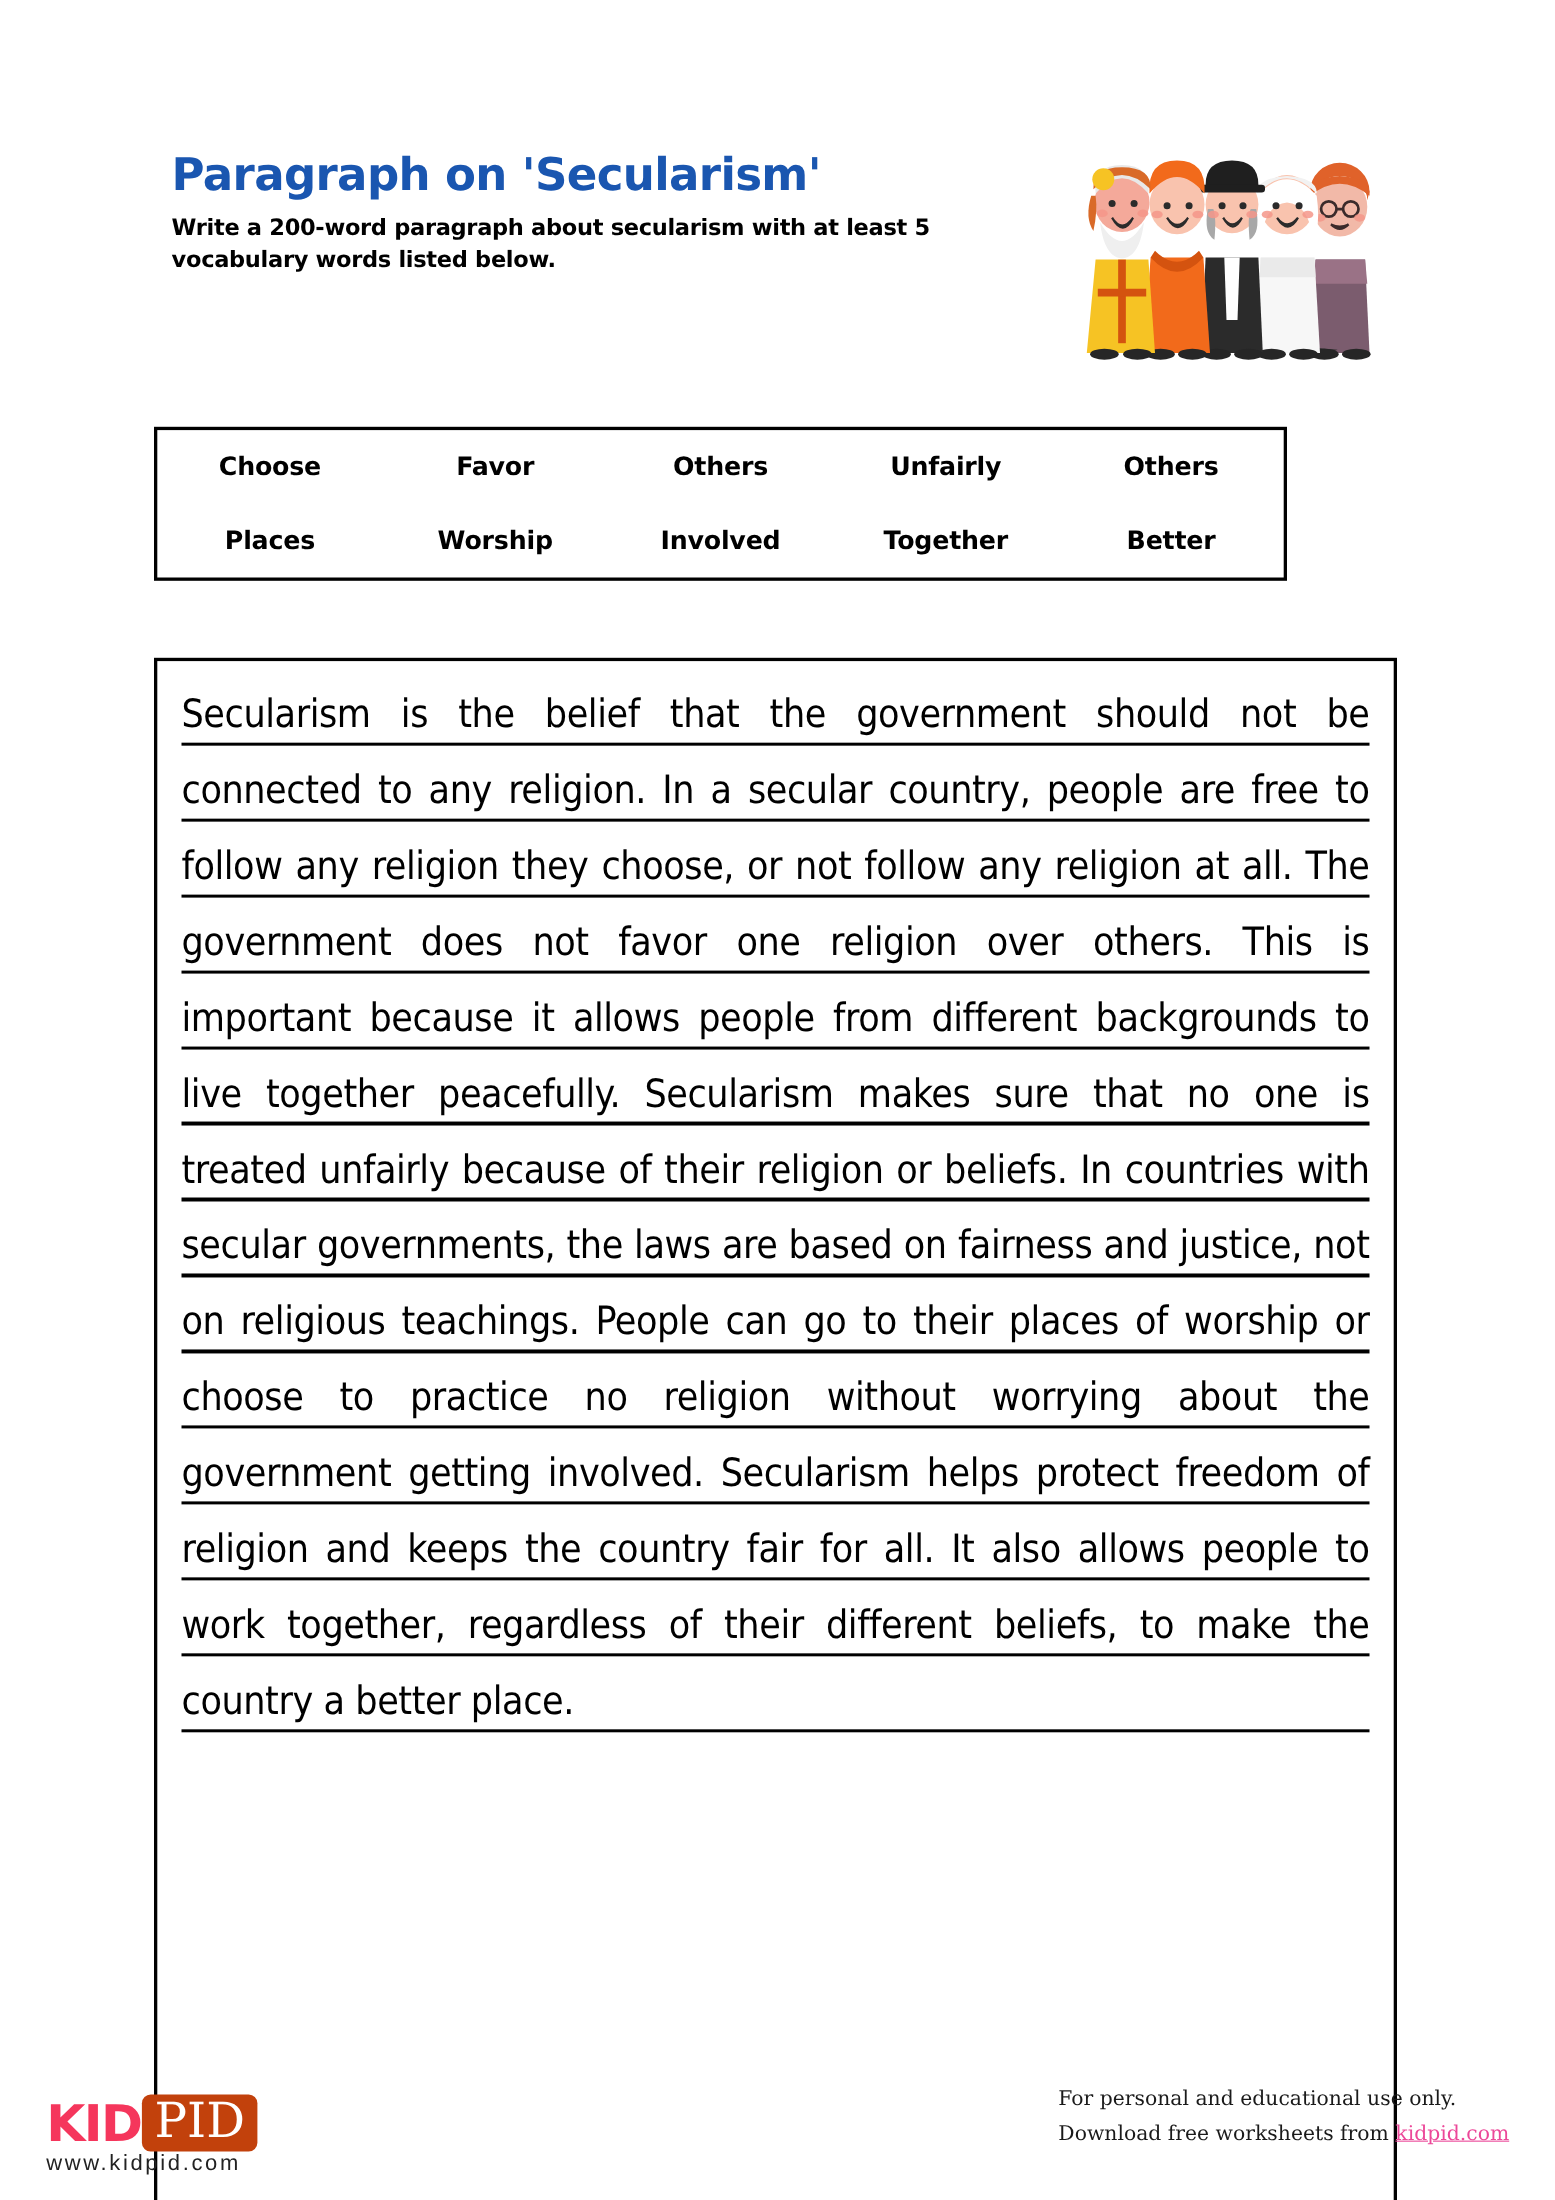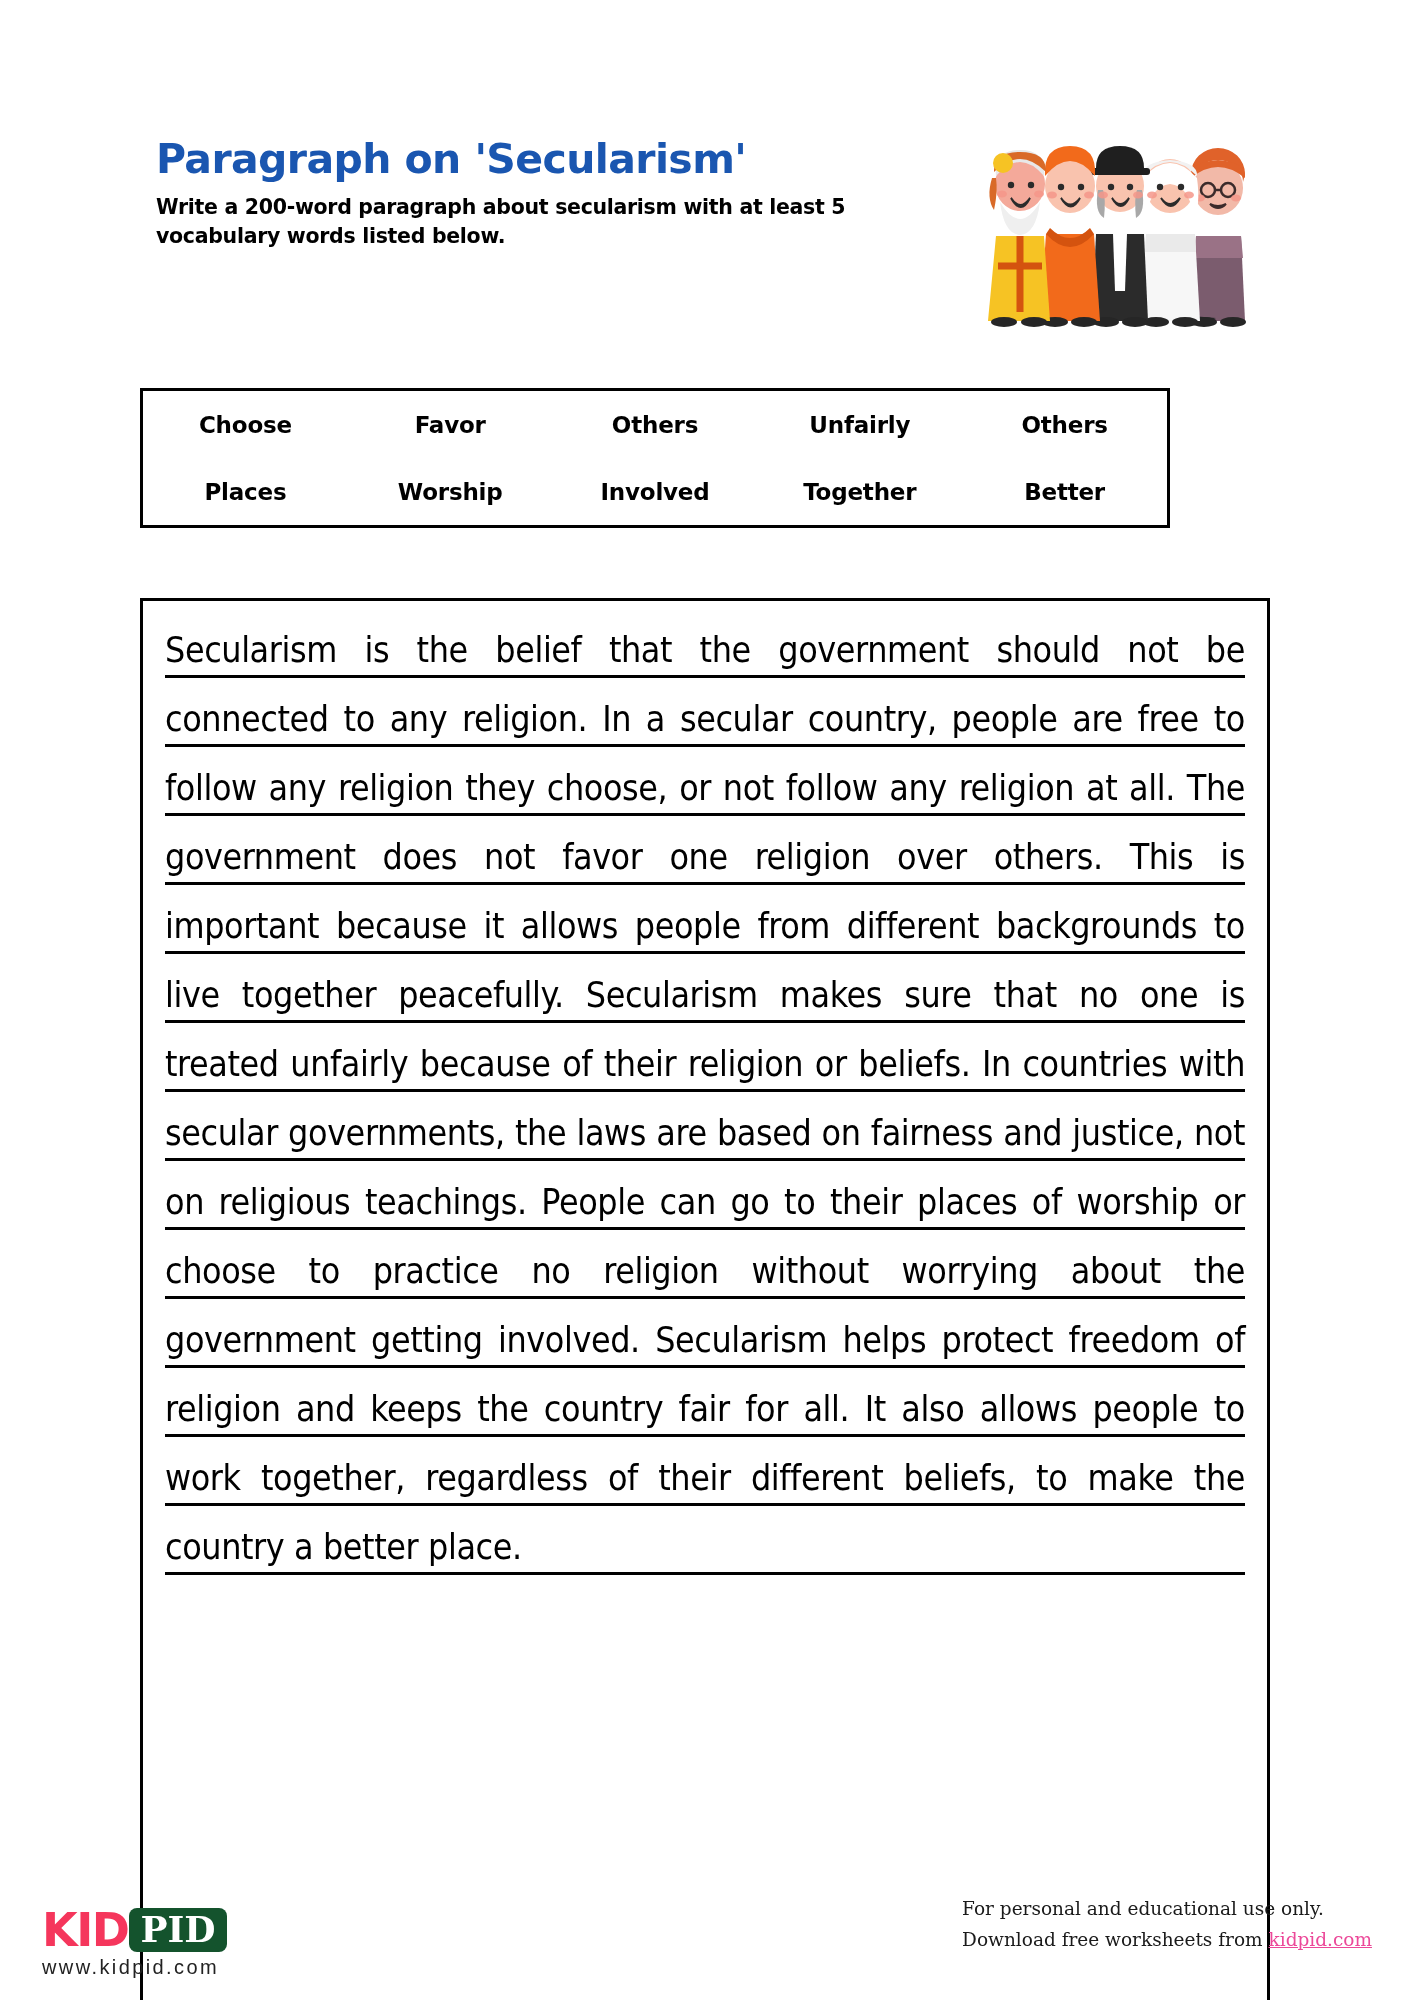--- a/index.html
+++ b/index.html
@@ -148,24 +148,24 @@
   .logo-kid {
     font-family: "DejaVu Sans", sans-serif;
     font-weight: bold;
     font-size: 46px;
     color: #f5365c;
     letter-spacing: -1.5px;
     line-height: 1;
   }
   .logo-pid {
     font-family: "DejaVu Serif", serif;
-    font-weight: bold;
-    font-size: 36px;
+    font-weight: normal;
+    font-size: 44px;
     color: #ffffff;
-    background: #14532d;
+    background: #c2410c;
     border-radius: 8px;
     padding: 3px 11px 5px 11px;
     letter-spacing: 0px;
     line-height: 1;
     margin-left: 1px;
   }
   .logo-url {
     font-family: "Liberation Sans", sans-serif;
     font-size: 20px;
     letter-spacing: 2.4px;

